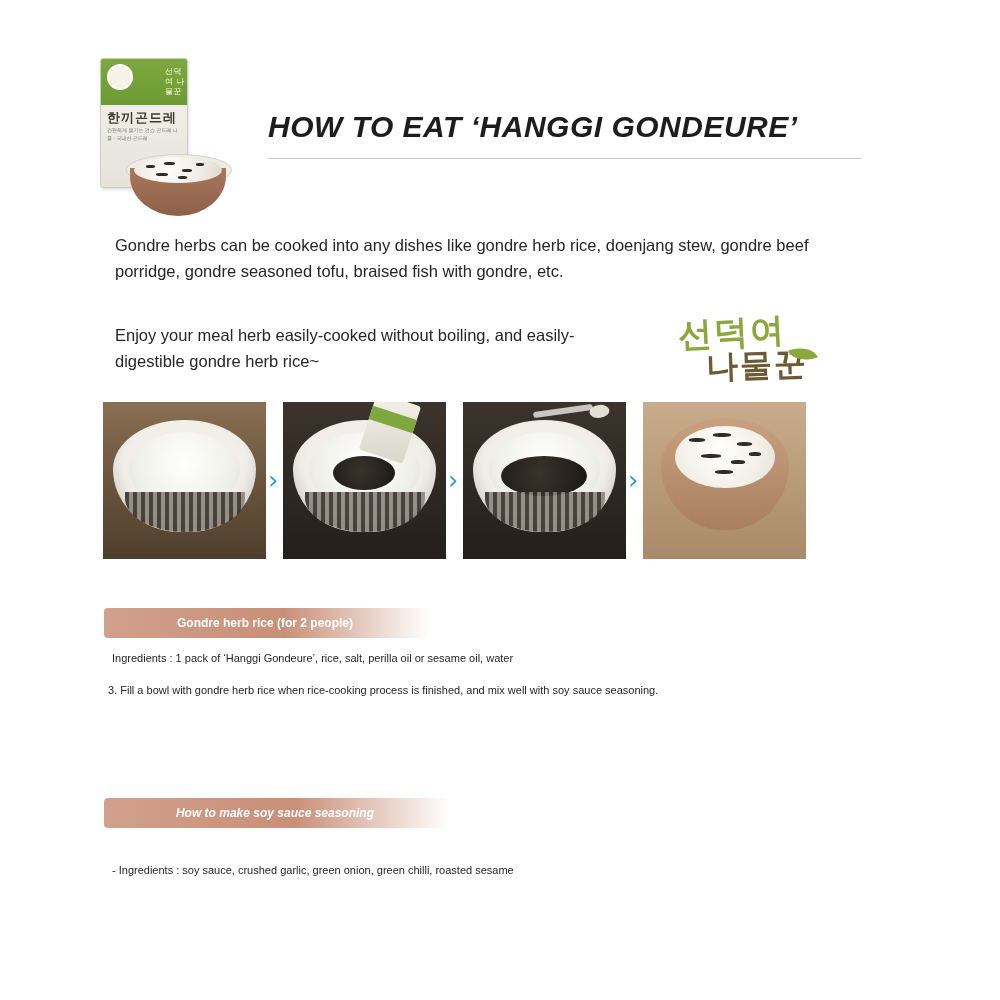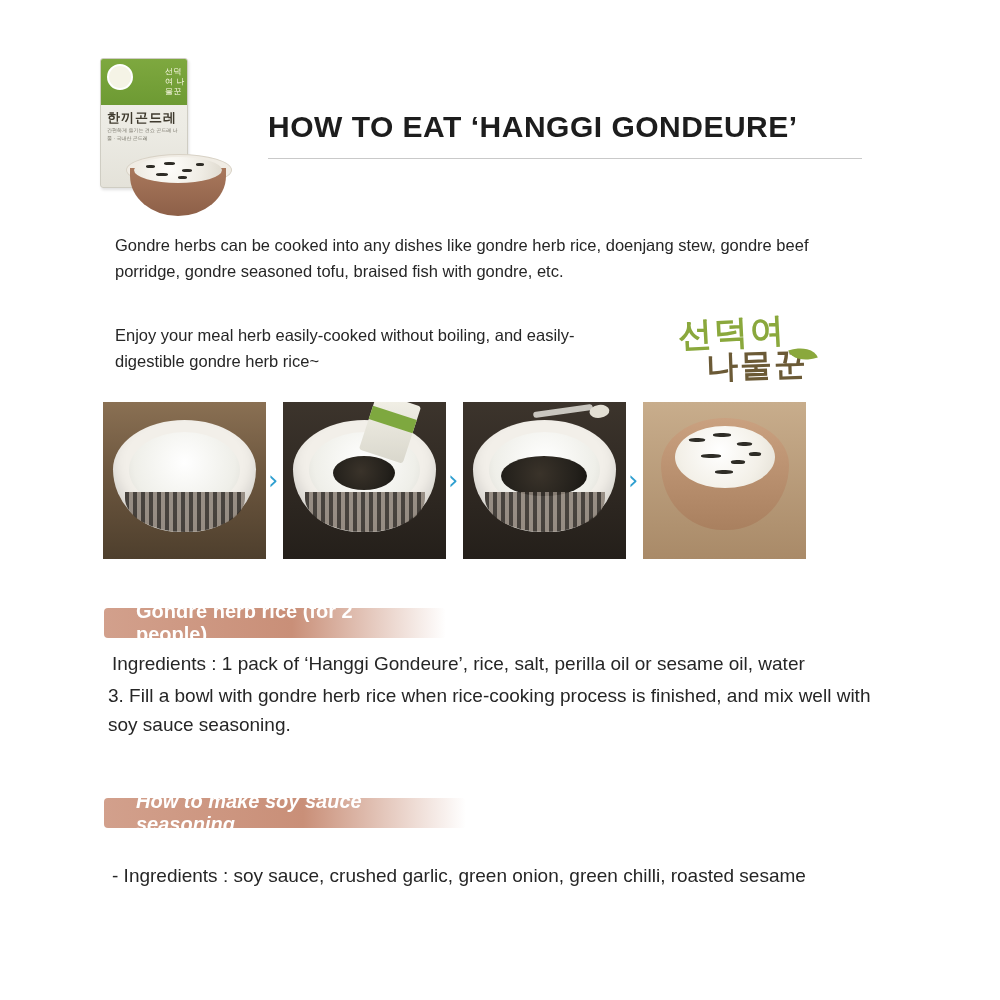--- a/index.html
+++ b/index.html
@@ -126,20 +126,21 @@
     position: absolute;
     background: #2e2c26;
     border-radius: 40%;
   }
 
   .title-block {
     position: absolute;
     left: 168px;
     top: 70px;
     width: 632px;
+    font-style: italic;
   }
   .main-title {
     font-size: 30px;
     font-weight: bold;
     letter-spacing: 0.5px;
     color: #1d1d1d;
     white-space: nowrap;
   }
   .title-rule {
     margin-top: 14px;
@@ -347,33 +348,34 @@
     background: radial-gradient(circle at 45% 40%, #ffffff 0%, #f3f0e8 60%, #e2ded3 100%);
     overflow: hidden;
   }
 
   
   .sec-head {
     position: absolute;
     height: 30px;
     display: flex;
     align-items: center;
-    padding: 0 20px 0 32px;
+    padding: 0 20px 0 16px;
     color: #ffffff;
-    font-size: 20px;
+    font-size: 12px;
     font-weight: bold;
     background: linear-gradient(90deg,#d2a08c 0%, #c98f78 55%, rgba(201,143,120,0) 100%);
     border-radius: 4px;
+    justify-content: center;
   }
   .sec-head-1 { left: 104px; top: 608px; width: 290px; }
   .sec-head-2 { left: 104px; top: 798px; width: 310px; font-style: italic; }
 
   .body-text {
     position: absolute;
-    font-size: 19px;
+    font-size: 11px;
     line-height: 1.52;
     color: #262626;
   }
   .ingredients-1 { left: 112px; top: 650px; width: 770px; }
   .steps-text { left: 108px; top: 682px; width: 790px; }
   .sauce-text { left: 112px; top: 862px; width: 790px; }
 </style>
 </head>
 <body>
 

